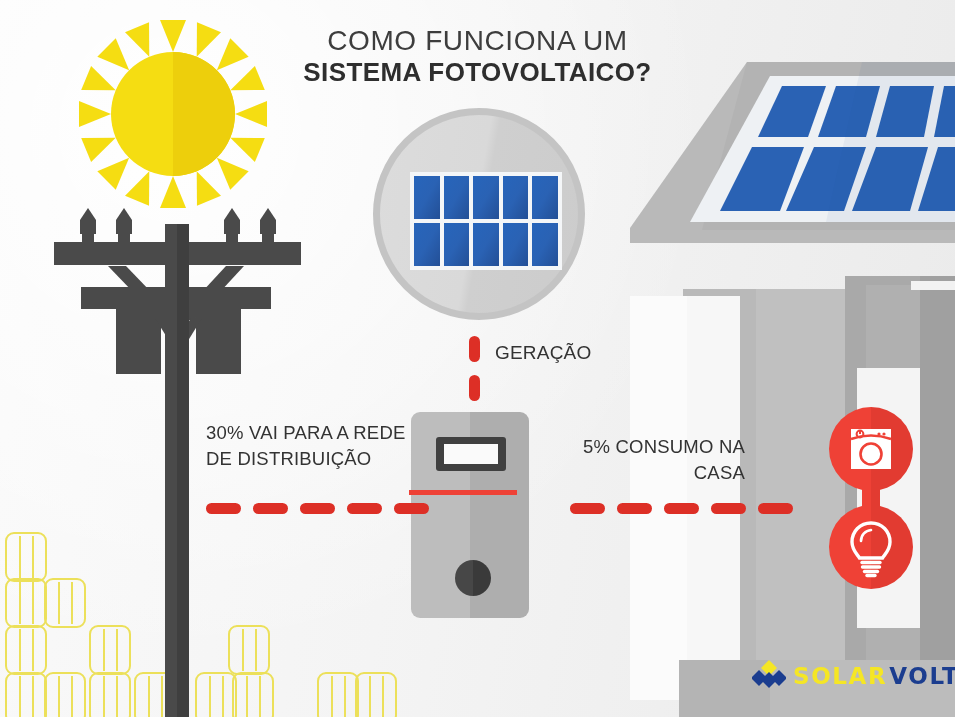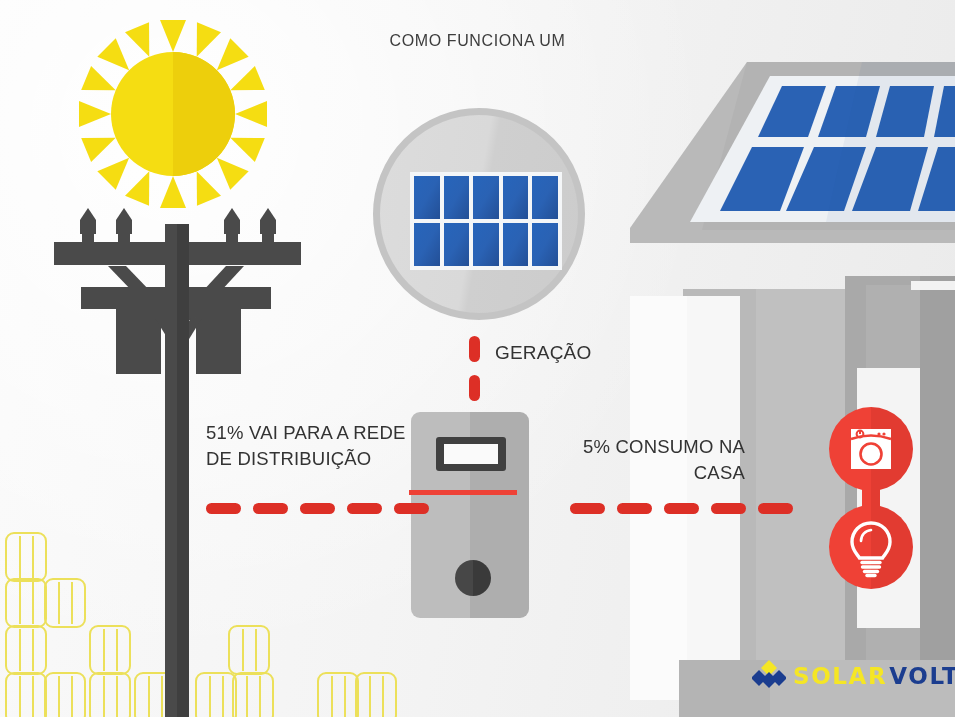--- a/index.html
+++ b/index.html
@@ -27,21 +27,21 @@
 
   
   .title-wrap {
     position: absolute;
     left: 0; right: 0;
     top: 26px;
     text-align: center;
     pointer-events: none;
   }
   .title-line1 {
-    font-size: 16px;
+    font-size: 28px;
     letter-spacing: 0.6px;
     color: #3d3d3d;
     font-weight: 400;
     line-height: 30px;
   }
   .title-line2 {
     font-size: 26px;
     letter-spacing: 0.4px;
     color: #2e2e2e;
     font-weight: 700;
@@ -418,24 +418,25 @@
         <path d="M33.5 62 h17"></path>
         <path d="M35.5 66.5 h13"></path>
         <path d="M38 70.5 h8"></path>
         <path d="M32 36 c0 -6 4.5 -10.5 10 -11" stroke-width="2.6"></path>
       </g>
     </svg>
   </div>
 
   <div class="title-wrap">
     <div class="title-line1">COMO FUNCIONA UM</div>
+    <div class="title-line2">SISTEMA FOTOVOLTAICO?</div>
   </div>
 
   <div class="lbl lbl-geracao">GERAÇÃO</div>
-  <div class="lbl lbl-left">51% VAI PARA A REDE DE DISTRIBUIÇÃO</div>
+  <div class="lbl lbl-left">30% VAI PARA A REDE DE DISTRIBUIÇÃO</div>
   <div class="lbl lbl-right">5% CONSUMO NA CASA</div>
 
   <div class="logo">
     <span>
       <svg width="34" height="30" viewBox="0 0 34 30">
         <polygon points="17,1 25,9 17,17 9,9" fill="#f5e625"></polygon>
         <polygon points="7,11 15,19 7,27 -1,19" fill="#1b3d8f"></polygon>
         <polygon points="27,11 35,19 27,27 19,19" fill="#1b3d8f"></polygon>
         <polygon points="17,13 25,21 17,29 9,21" fill="#1b3d8f"></polygon>
       </svg>

